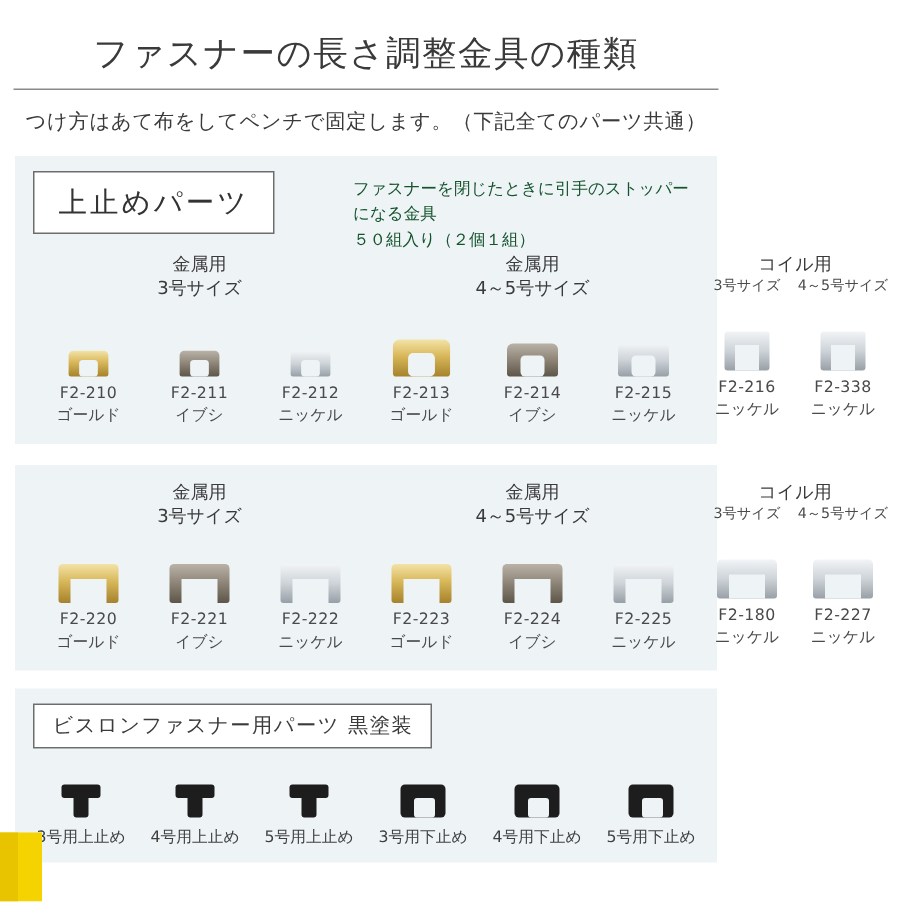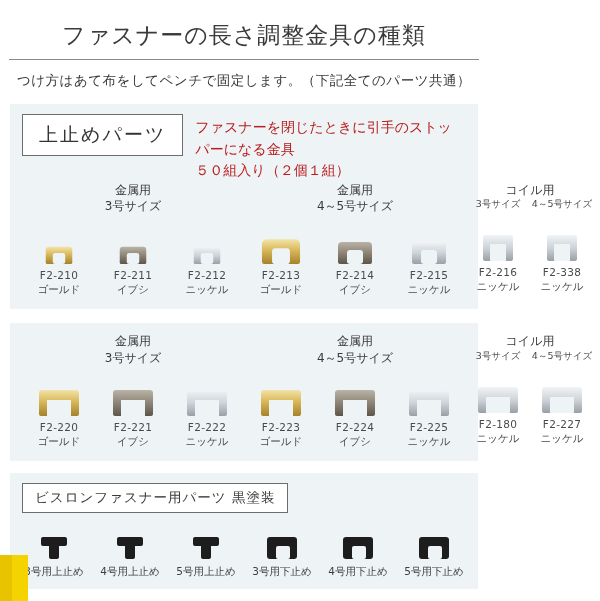--- a/index.html
+++ b/index.html
@@ -36,31 +36,31 @@
 
   
   .panel{
     position:relative;
     margin:14px 10px 0 10px;
     background:#eef3f6;
     border:0;
   }
   .panel-inner{padding:10px 12px 12px 12px;}
 
-  .sec-head{display:flex;align-items:flex-start;gap:12px;}
+  .sec-head{display:flex;align-items:flex-start;gap:24px;}
   .sec-badge{
     border:1px solid #6d6d6d;
     background:#ffffff;
     padding:7px 16px;
     font-size:19px;
     letter-spacing:2px;
     color:#333;
     white-space:nowrap;
   }
-  .sec-desc{font-size:14px;line-height:1.55;color:#b91c1c;padding-top:3px;}
+  .sec-desc{font-size:11px;line-height:1.55;color:#14532d;padding-top:3px;margin-left:28px;}
 
   
   .groups{display:flex;}
   .group{text-align:center;}
   .group-title{font-size:12px;line-height:1.35;color:#3a3a3a;}
   .items{display:flex;justify-content:center;margin-top:4px;}
   .item{width:74px;text-align:center;}
   .item-sm{width:64px;}
   .art{height:46px;display:flex;align-items:flex-end;justify-content:center;}
   .code{font-size:10.5px;color:#4a4a4a;margin-top:5px;letter-spacing:0.3px;}

